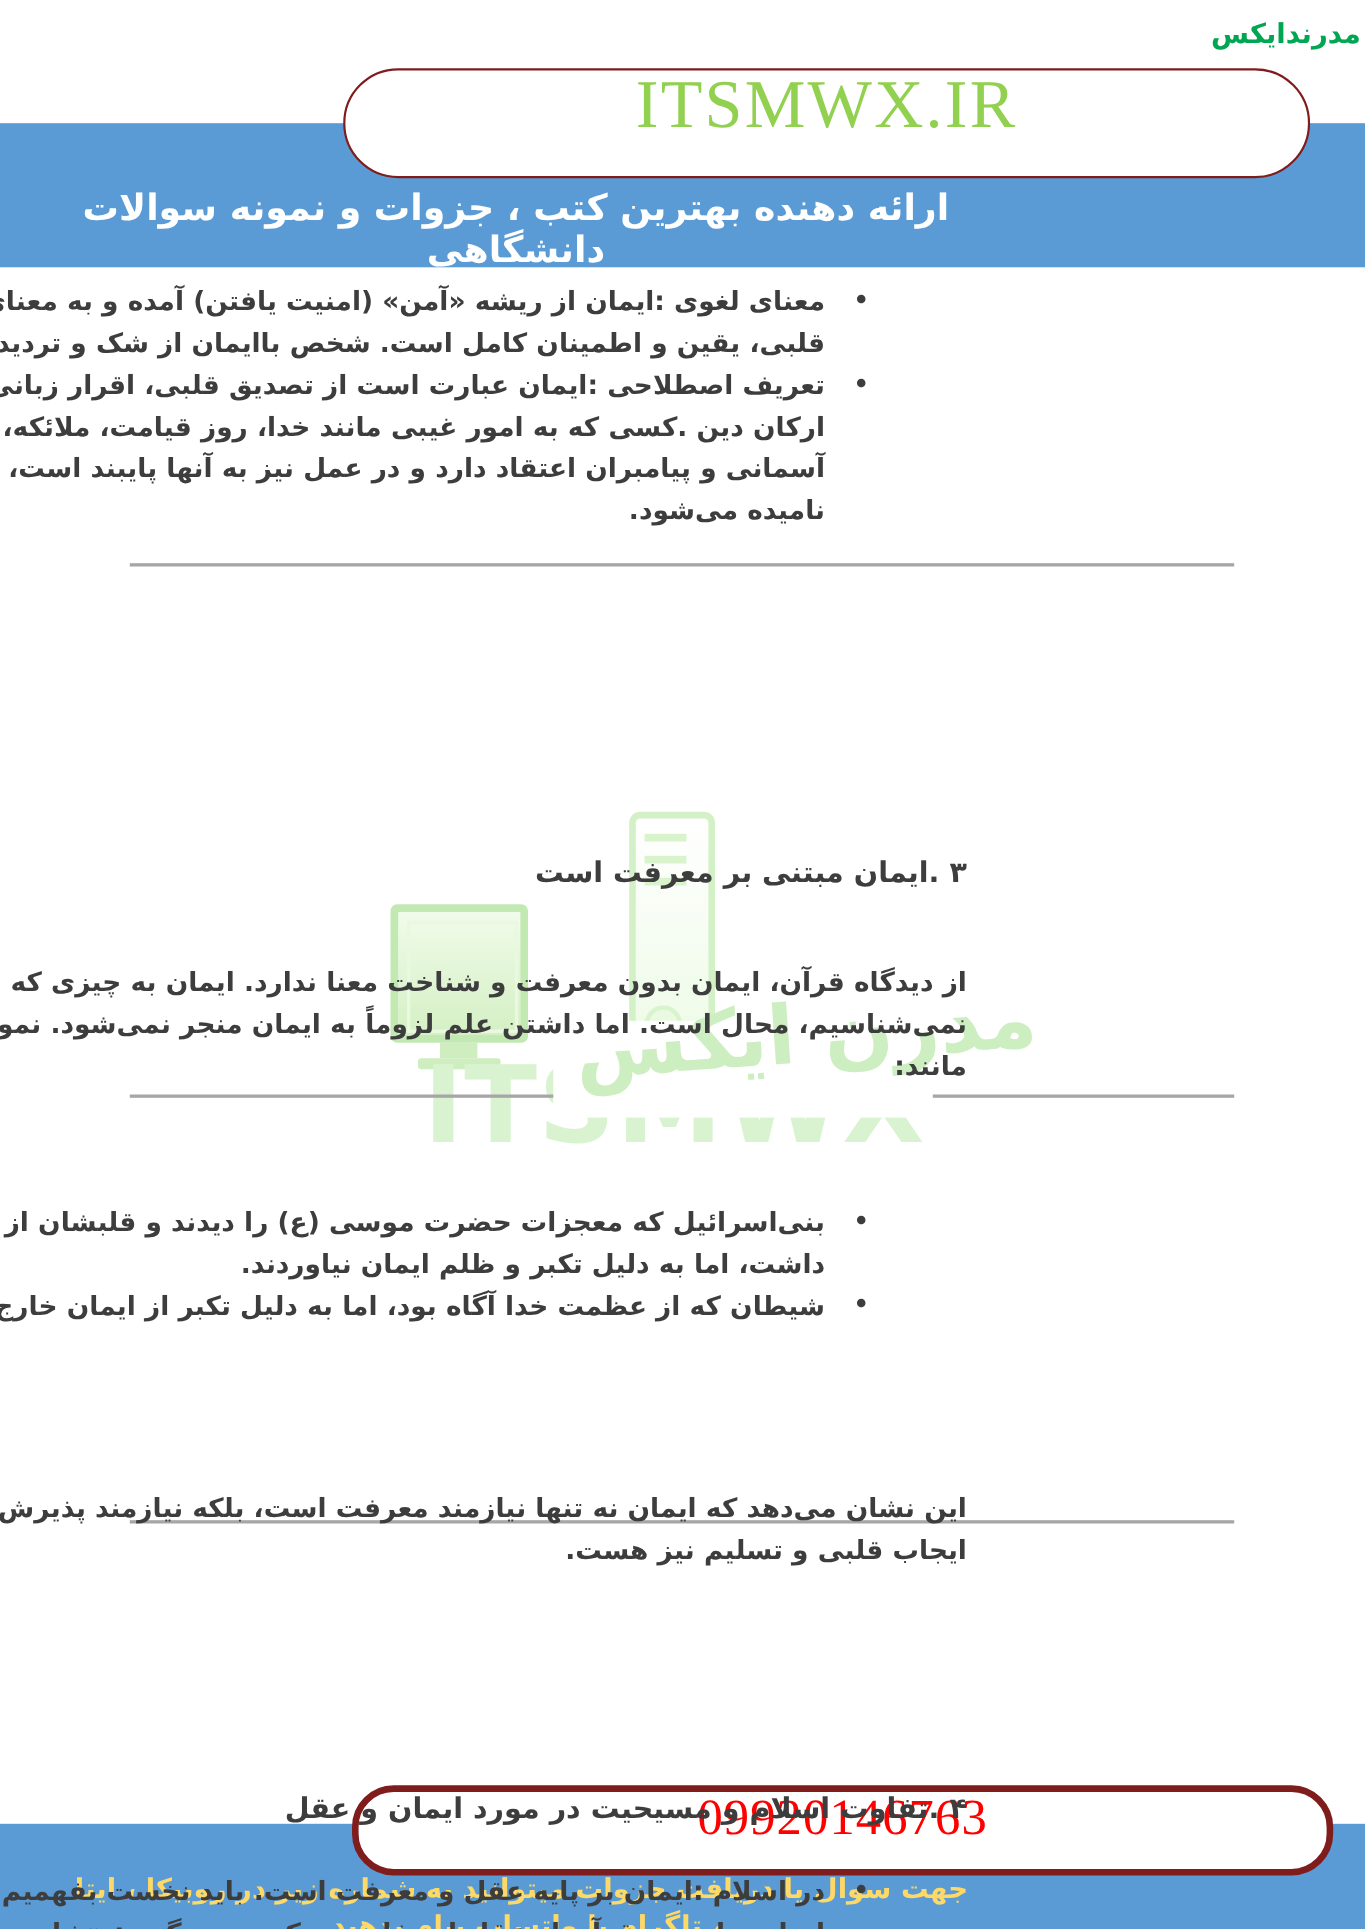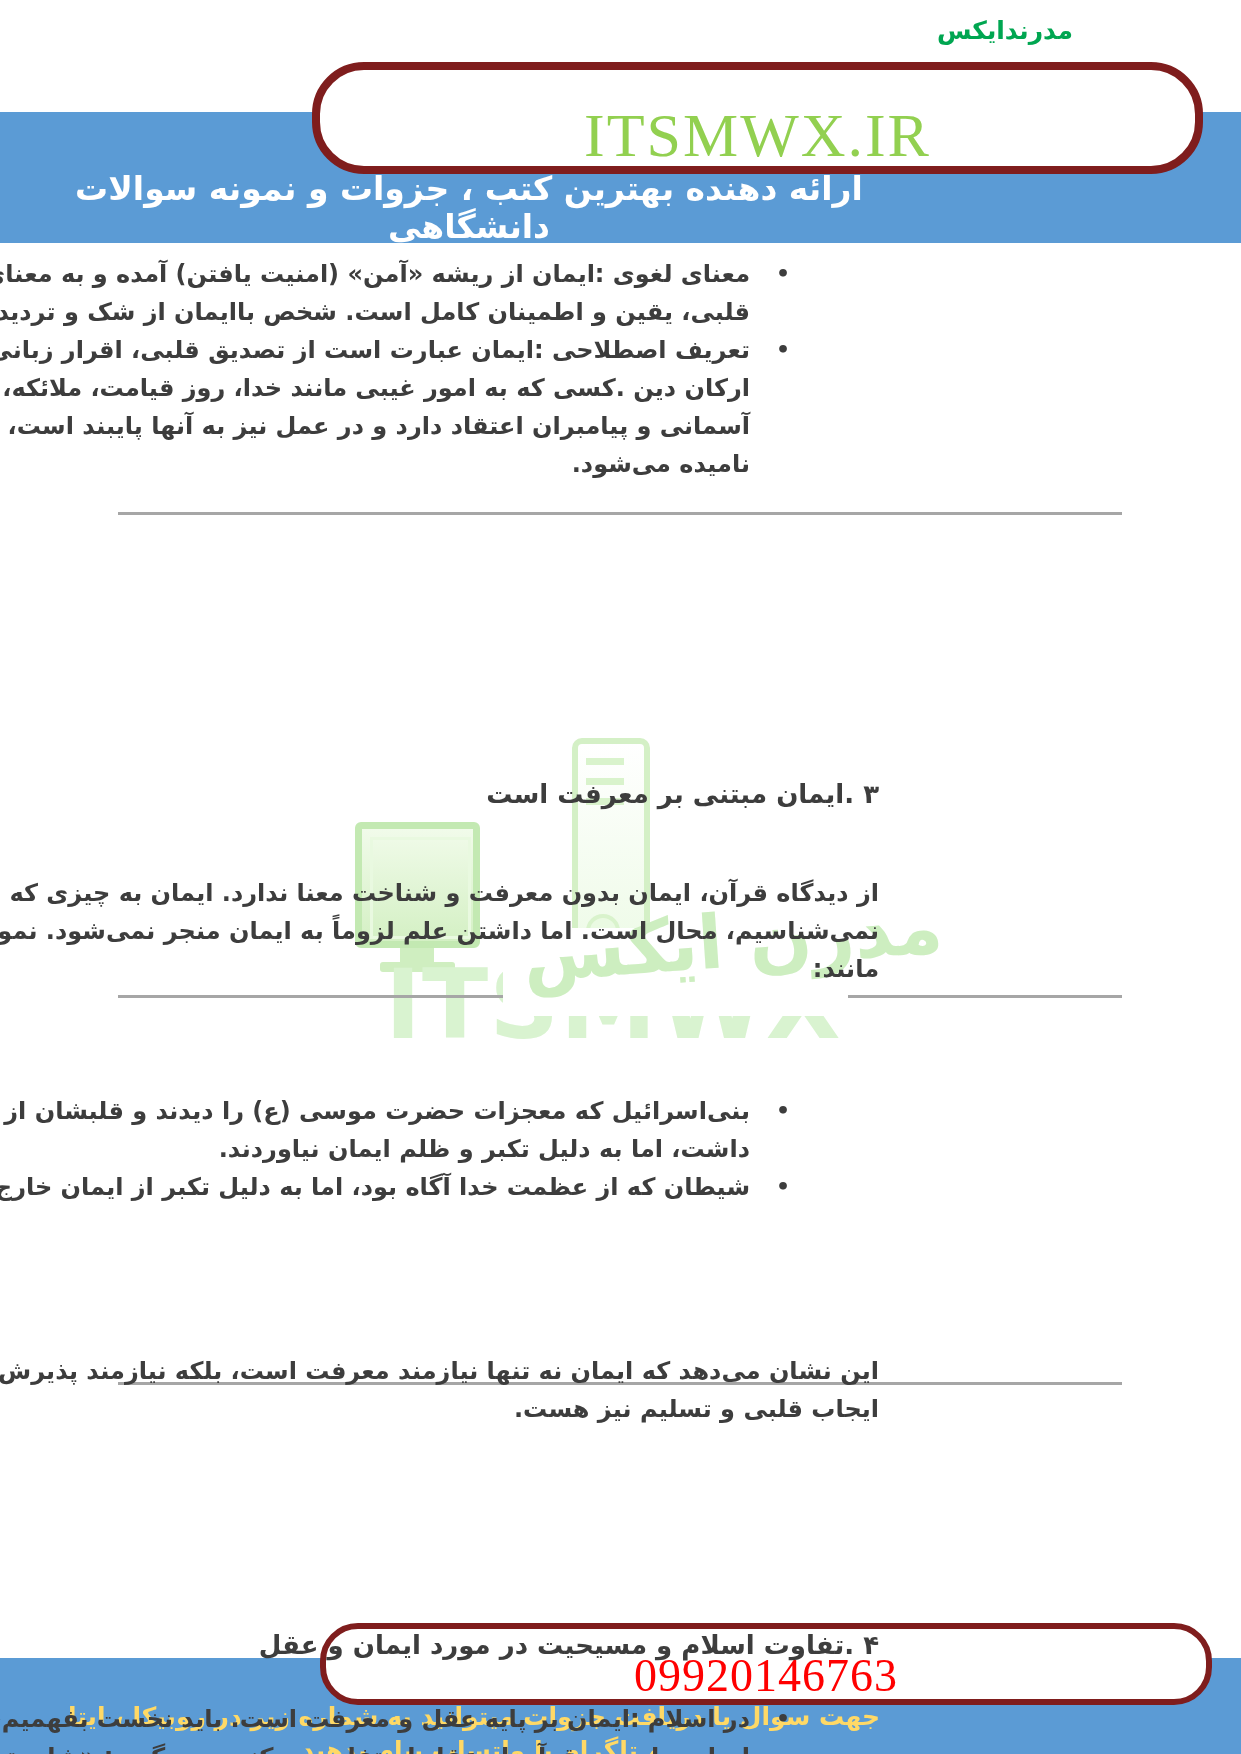--- a/index.html
+++ b/index.html
@@ -5,29 +5,29 @@
   html,body{margin:0;padding:0;background:#888;}
   .page{
     position:relative;width:1241px;height:1754px;background:#ffffff;
     margin:0 auto;overflow:hidden;
     font-family:"DejaVu Sans",sans-serif;
   }
   
   .brand{
     position:absolute;top:16px;right:4px;width:300px;
     font-size:25px;font-weight:bold;color:#00a651;
-    direction:rtl;text-align:left;margin-left:23px;
+    direction:rtl;text-align:right;margin-left:23px;
   }
   .band-top{
     position:absolute;left:0;top:112px;width:1241px;height:131px;
     background:#5b9bd5;
   }
   .pill{
-    position:absolute;background:#ffffff;border:8px solid #7f1d1d;
-    border-radius:52px;display:flex;align-items:flex-end;justify-content:center;
+    position:absolute;background:#ffffff;border:2px solid #7f1d1d;
+    border-radius:52px;display:flex;align-items:flex-start;justify-content:center;
   }
   .pill-top{left:312px;top:62px;width:875px;height:96px;}
   .site-name{
     font-family:"Liberation Serif",serif;font-size:62px;color:#92d050;
     letter-spacing:2px;line-height:1;
   }
   .subtitle{
     position:absolute;top:170px;left:67px;width:804px;height:40px;
     color:#ffffff;font-size:33px;font-weight:bold;direction:rtl;
     text-align:center;line-height:38px;

